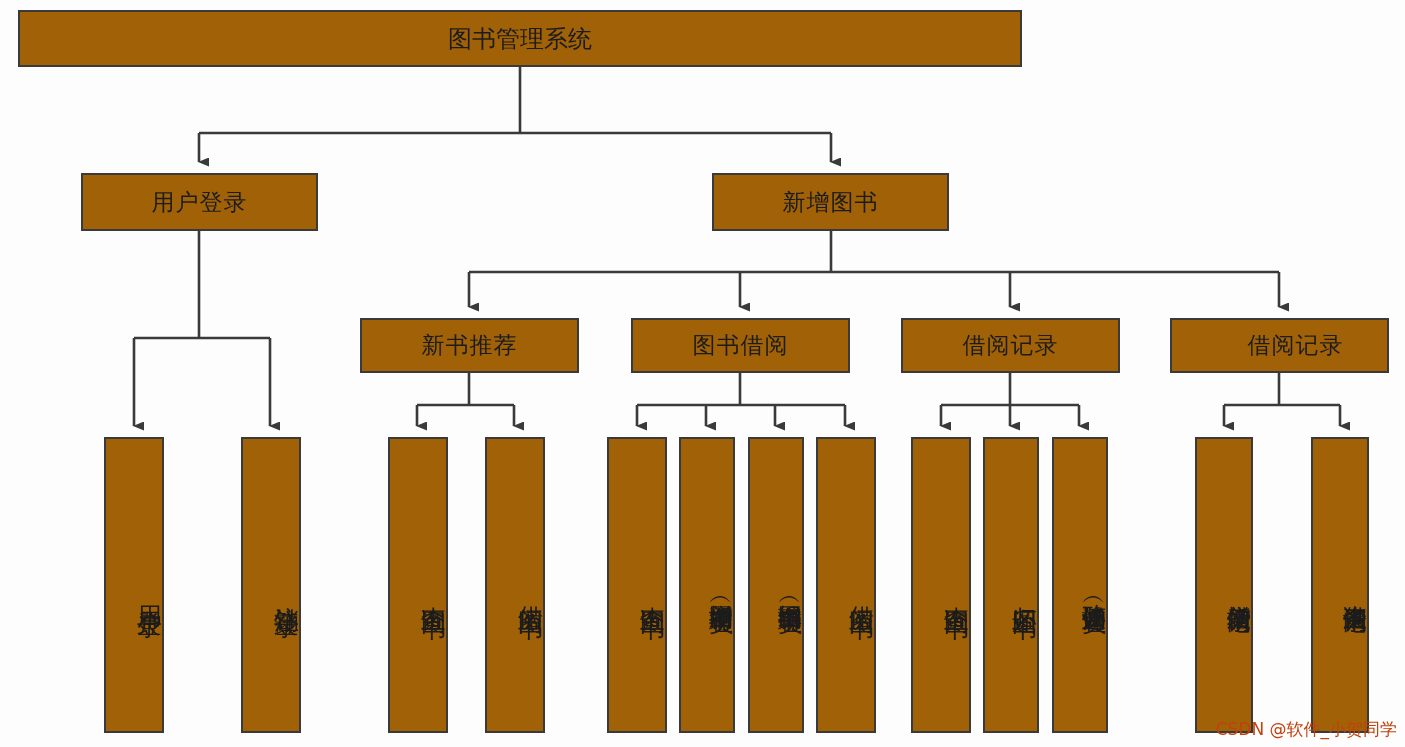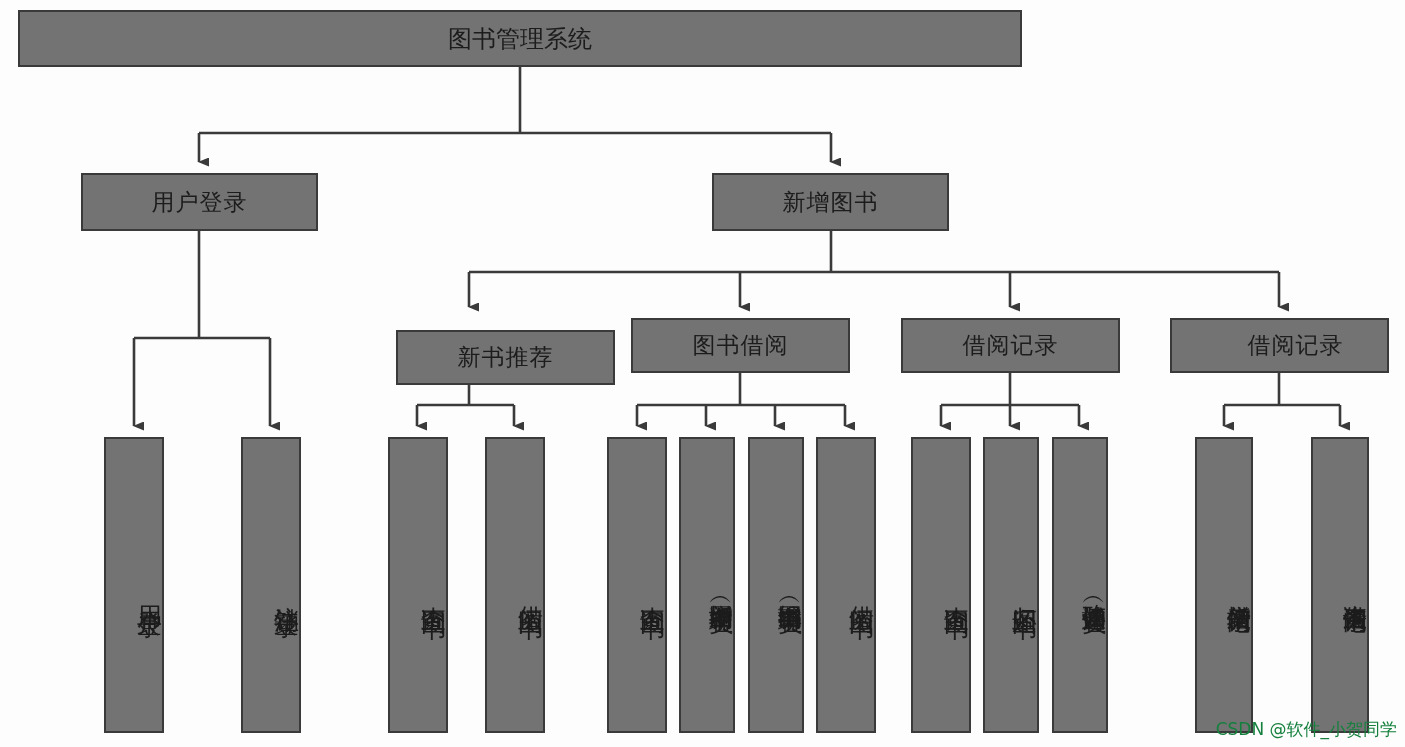--- a/index.html
+++ b/index.html
@@ -21,21 +21,21 @@
     position: absolute;
     left: 0;
     top: 0;
     width: 1405px;
     height: 747px;
   }
   .node {
     position: absolute;
     box-sizing: border-box;
     border: 2.5px solid #3a3a3a;
-    background: #737373;
+    background: #a16207;
     display: flex;
     align-items: center;
     justify-content: center;
     color: #1c1c1c;
     z-index: 2;
   }
   .node.h {
     font-size: 23px;
     letter-spacing: 1px;
   }
@@ -58,21 +58,21 @@
     letter-spacing: 1px;
   }
   .node.v .vtxt {
     display: block;
   }
   .watermark {
     position: absolute;
     right: 8px;
     bottom: 6px;
     font-size: 17px;
-    color: #15803d;
+    color: #c2410c;
     z-index: 5;
     white-space: nowrap;
     margin-left: 8px;
   }
 </style>
 </head>
 <body>
 
 <div id="canvas">
 
@@ -130,21 +130,21 @@
     <span>图书管理系统</span>
   </div>
 
   <div class="node h" style="left:81px; top:173px; width:237px; height:58px;">
     <span>用户登录</span>
   </div>
   <div class="node h" style="left:712px; top:173px; width:237px; height:58px;">
     <span>新增图书</span>
   </div>
 
-  <div class="node h" style="left:360px; top:330px; width:219px; height:55px;margin-left:36px;">
+  <div class="node h" style="left:360px; top:318px; width:219px; height:55px;">
     <span>新书推荐</span>
   </div>
   <div class="node h" style="left:631px; top:318px; width:219px; height:55px;align-items:center;">
     <span>图书借阅</span>
   </div>
   <div class="node h" style="left:901px; top:318px; width:219px; height:55px;">
     <span>借阅记录</span>
   </div>
   <div class="node h" style="left:1170px; top:318px; width:219px; height:55px;padding-left:32px;">
     <span>借阅记录</span>

